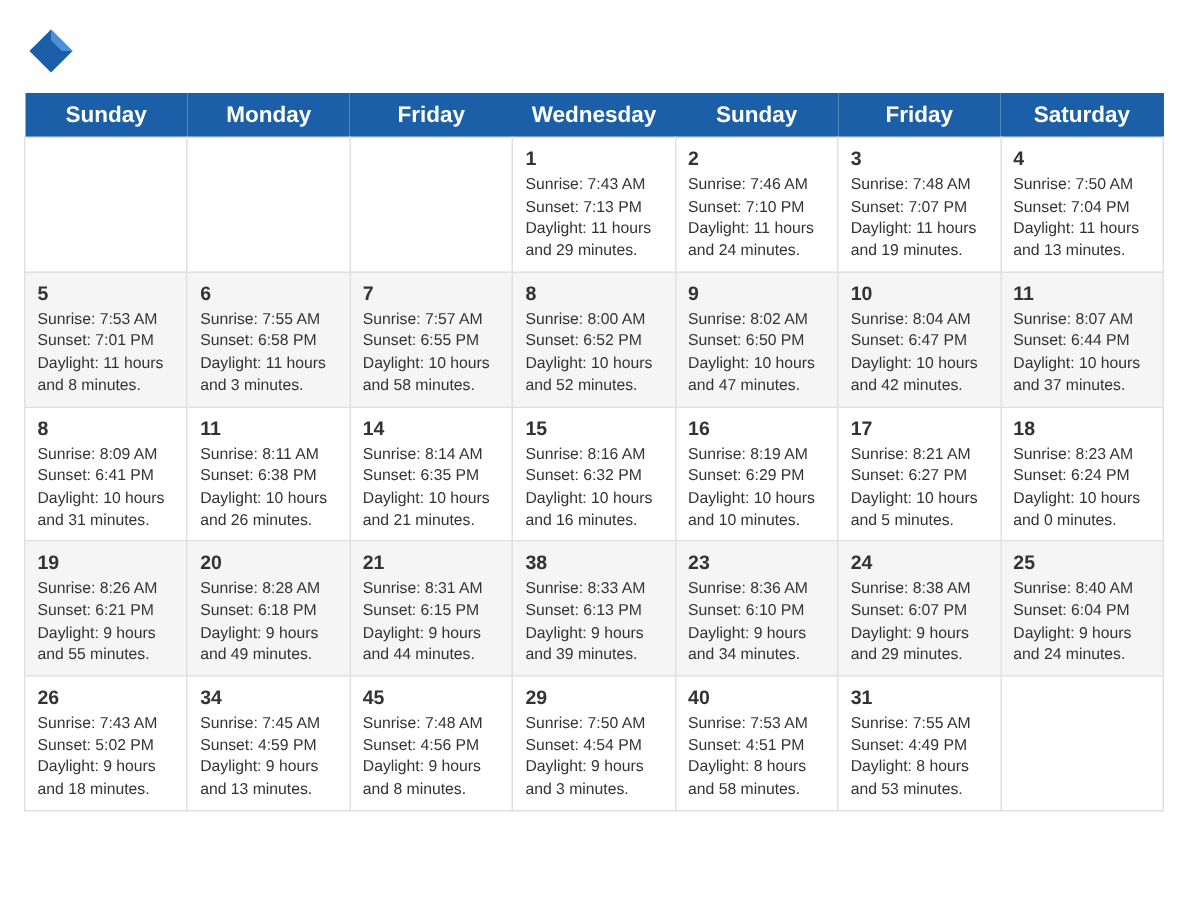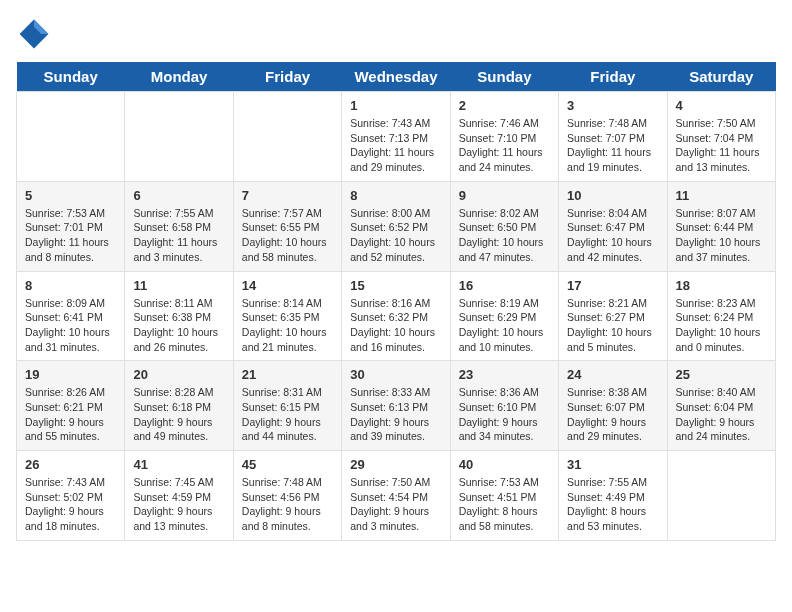--- a/index.html
+++ b/index.html
@@ -202,21 +202,21 @@
         </td>
         <td>
           <div class="day-num">20</div>
           <div class="day-info">Sunrise: 8:28 AM<br>Sunset: 6:18 PM<br>Daylight: 9 hours<br>and 49 minutes.</div>
         </td>
         <td>
           <div class="day-num">21</div>
           <div class="day-info">Sunrise: 8:31 AM<br>Sunset: 6:15 PM<br>Daylight: 9 hours<br>and 44 minutes.</div>
         </td>
         <td>
-          <div class="day-num">30</div>
+          <div class="day-num">38</div>
           <div class="day-info">Sunrise: 8:33 AM<br>Sunset: 6:13 PM<br>Daylight: 9 hours<br>and 39 minutes.</div>
         </td>
         <td>
           <div class="day-num">23</div>
           <div class="day-info">Sunrise: 8:36 AM<br>Sunset: 6:10 PM<br>Daylight: 9 hours<br>and 34 minutes.</div>
         </td>
         <td>
           <div class="day-num">24</div>
           <div class="day-info">Sunrise: 8:38 AM<br>Sunset: 6:07 PM<br>Daylight: 9 hours<br>and 29 minutes.</div>
         </td>
@@ -224,21 +224,21 @@
           <div class="day-num">25</div>
           <div class="day-info">Sunrise: 8:40 AM<br>Sunset: 6:04 PM<br>Daylight: 9 hours<br>and 24 minutes.</div>
         </td>
       </tr>
       <tr>
         <td>
           <div class="day-num">26</div>
           <div class="day-info">Sunrise: 7:43 AM<br>Sunset: 5:02 PM<br>Daylight: 9 hours<br>and 18 minutes.</div>
         </td>
         <td>
-          <div class="day-num">41</div>
+          <div class="day-num">34</div>
           <div class="day-info">Sunrise: 7:45 AM<br>Sunset: 4:59 PM<br>Daylight: 9 hours<br>and 13 minutes.</div>
         </td>
         <td>
           <div class="day-num">45</div>
           <div class="day-info">Sunrise: 7:48 AM<br>Sunset: 4:56 PM<br>Daylight: 9 hours<br>and 8 minutes.</div>
         </td>
         <td>
           <div class="day-num">29</div>
           <div class="day-info">Sunrise: 7:50 AM<br>Sunset: 4:54 PM<br>Daylight: 9 hours<br>and 3 minutes.</div>
         </td>

